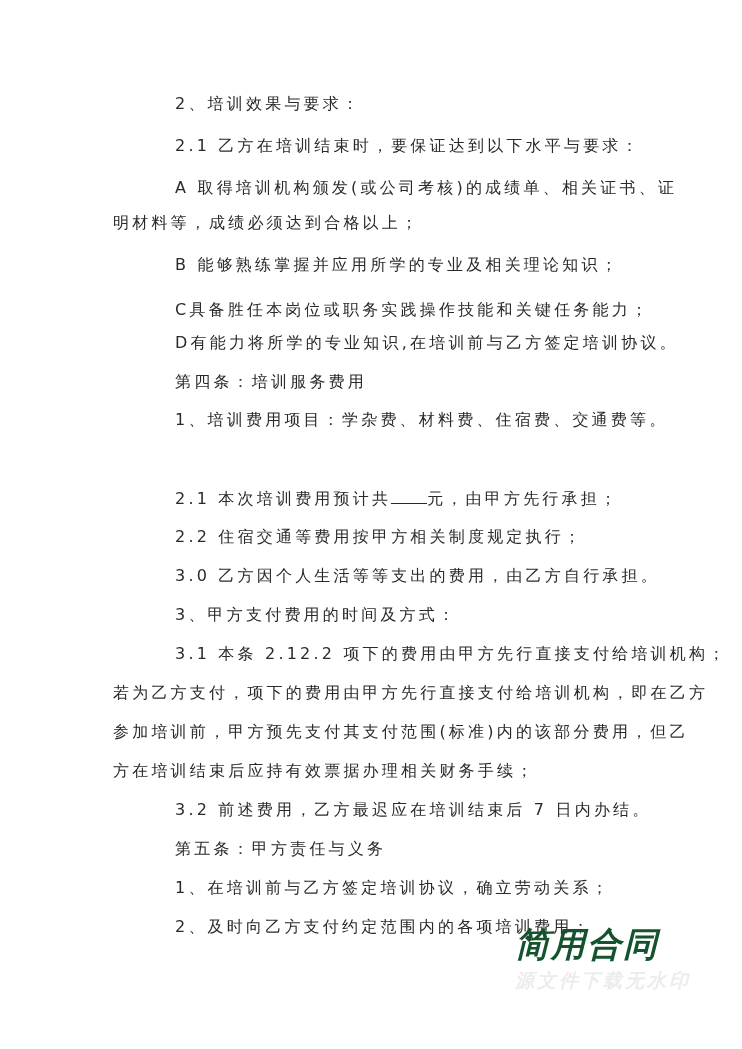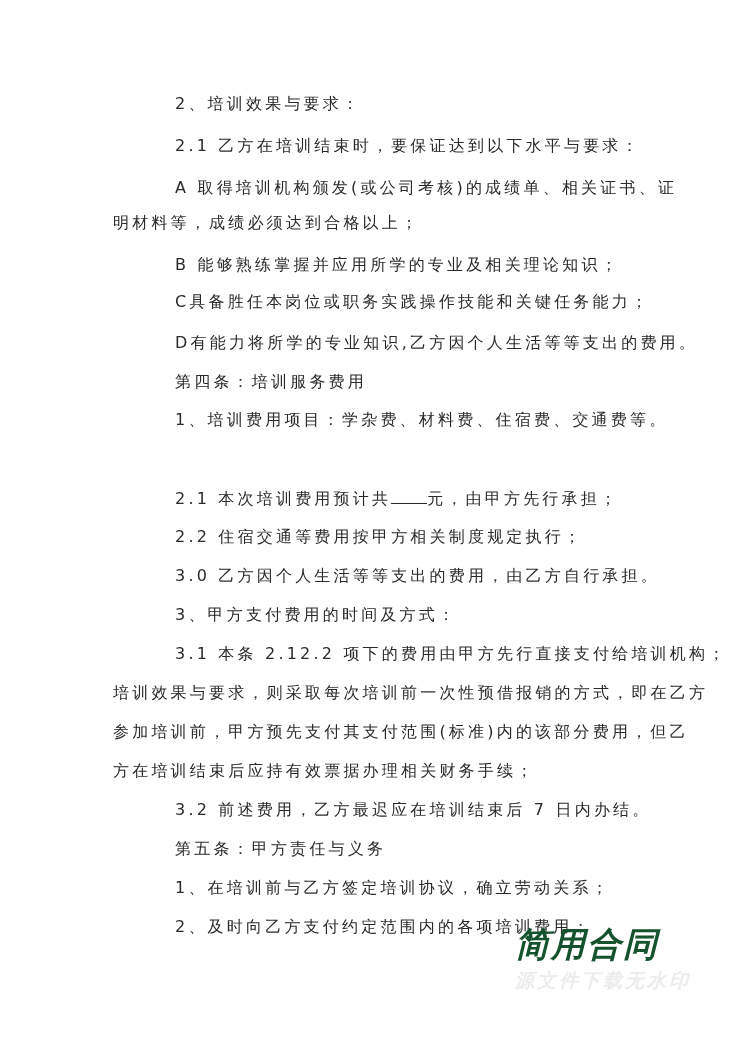--- a/index.html
+++ b/index.html
@@ -16,32 +16,32 @@
 </style>
 </head>
 <body>
 
 <div class="page">
   <div class="line indent" style="top:94px">2、培训效果与要求：</div>
   <div class="line indent" style="top:136px">2.1  乙方在培训结束时，要保证达到以下水平与要求：</div>
   <div class="line" style="top:213px">明材料等，成绩必须达到合格以上；</div>
   <div class="line indent" style="top:178px">A 取得培训机构颁发(或公司考核)的成绩单、相关证书、证</div>
   <div class="line indent" style="top:255px">B 能够熟练掌握并应用所学的专业及相关理论知识；</div>
-  <div class="line indent" style="top:292px">C具备胜任本岗位或职务实践操作技能和关键任务能力；</div>
-  <div class="line indent" style="top:333px">D有能力将所学的专业知识,乙方因个人生活等等支出的费用。</div>
+  <div class="line indent" style="top:300px">C具备胜任本岗位或职务实践操作技能和关键任务能力；</div>
+  <div class="line indent" style="top:333px">D有能力将所学的专业知识,在培训前与乙方签定培训协议。</div>
   <div class="line indent" style="top:372px">第四条：培训服务费用</div>
   <div class="line indent" style="top:410px">1、培训费用项目：学杂费、材料费、住宿费、交通费等。</div>
   <div class="line indent" style="top:488px">
     <span>2.1 本次培训费用预计共</span><span class="blank"></span><span>元，由甲方先行承担；</span>
   </div>
   <div class="line indent" style="top:527px">2.2  住宿交通等费用按甲方相关制度规定执行；</div>
   <div class="line indent" style="top:566px">3.0 乙方因个人生活等等支出的费用，由乙方自行承担。</div>
   <div class="line indent" style="top:605px">3、甲方支付费用的时间及方式：</div>
   <div class="line indent" style="top:644px">3.1 本条 2.12.2 项下的费用由甲方先行直接支付给培训机构；</div>
-  <div class="line" style="top:683px">培训效果与要求，则采取每次培训前一次性预借报销的方式，即在乙方</div>
+  <div class="line" style="top:683px">若为乙方支付，项下的费用由甲方先行直接支付给培训机构，即在乙方</div>
   <div class="line" style="top:722px">参加培训前，甲方预先支付其支付范围(标准)内的该部分费用，但乙</div>
   <div class="line" style="top:761px">方在培训结束后应持有效票据办理相关财务手续；</div>
   <div class="line indent" style="top:800px">3.2 前述费用，乙方最迟应在培训结束后 7 日内办结。</div>
   <div class="line indent" style="top:839px">第五条：甲方责任与义务</div>
   <div class="line indent" style="top:878px">1、在培训前与乙方签定培训协议，确立劳动关系；</div>
   <div class="line indent" style="top:917px">2、及时向乙方支付约定范围内的各项培训费用；</div>
 
   <div class="wm wm-main">简用合同</div>
   <div class="wm wm-sub">源文件下载无水印</div>
 </div>

